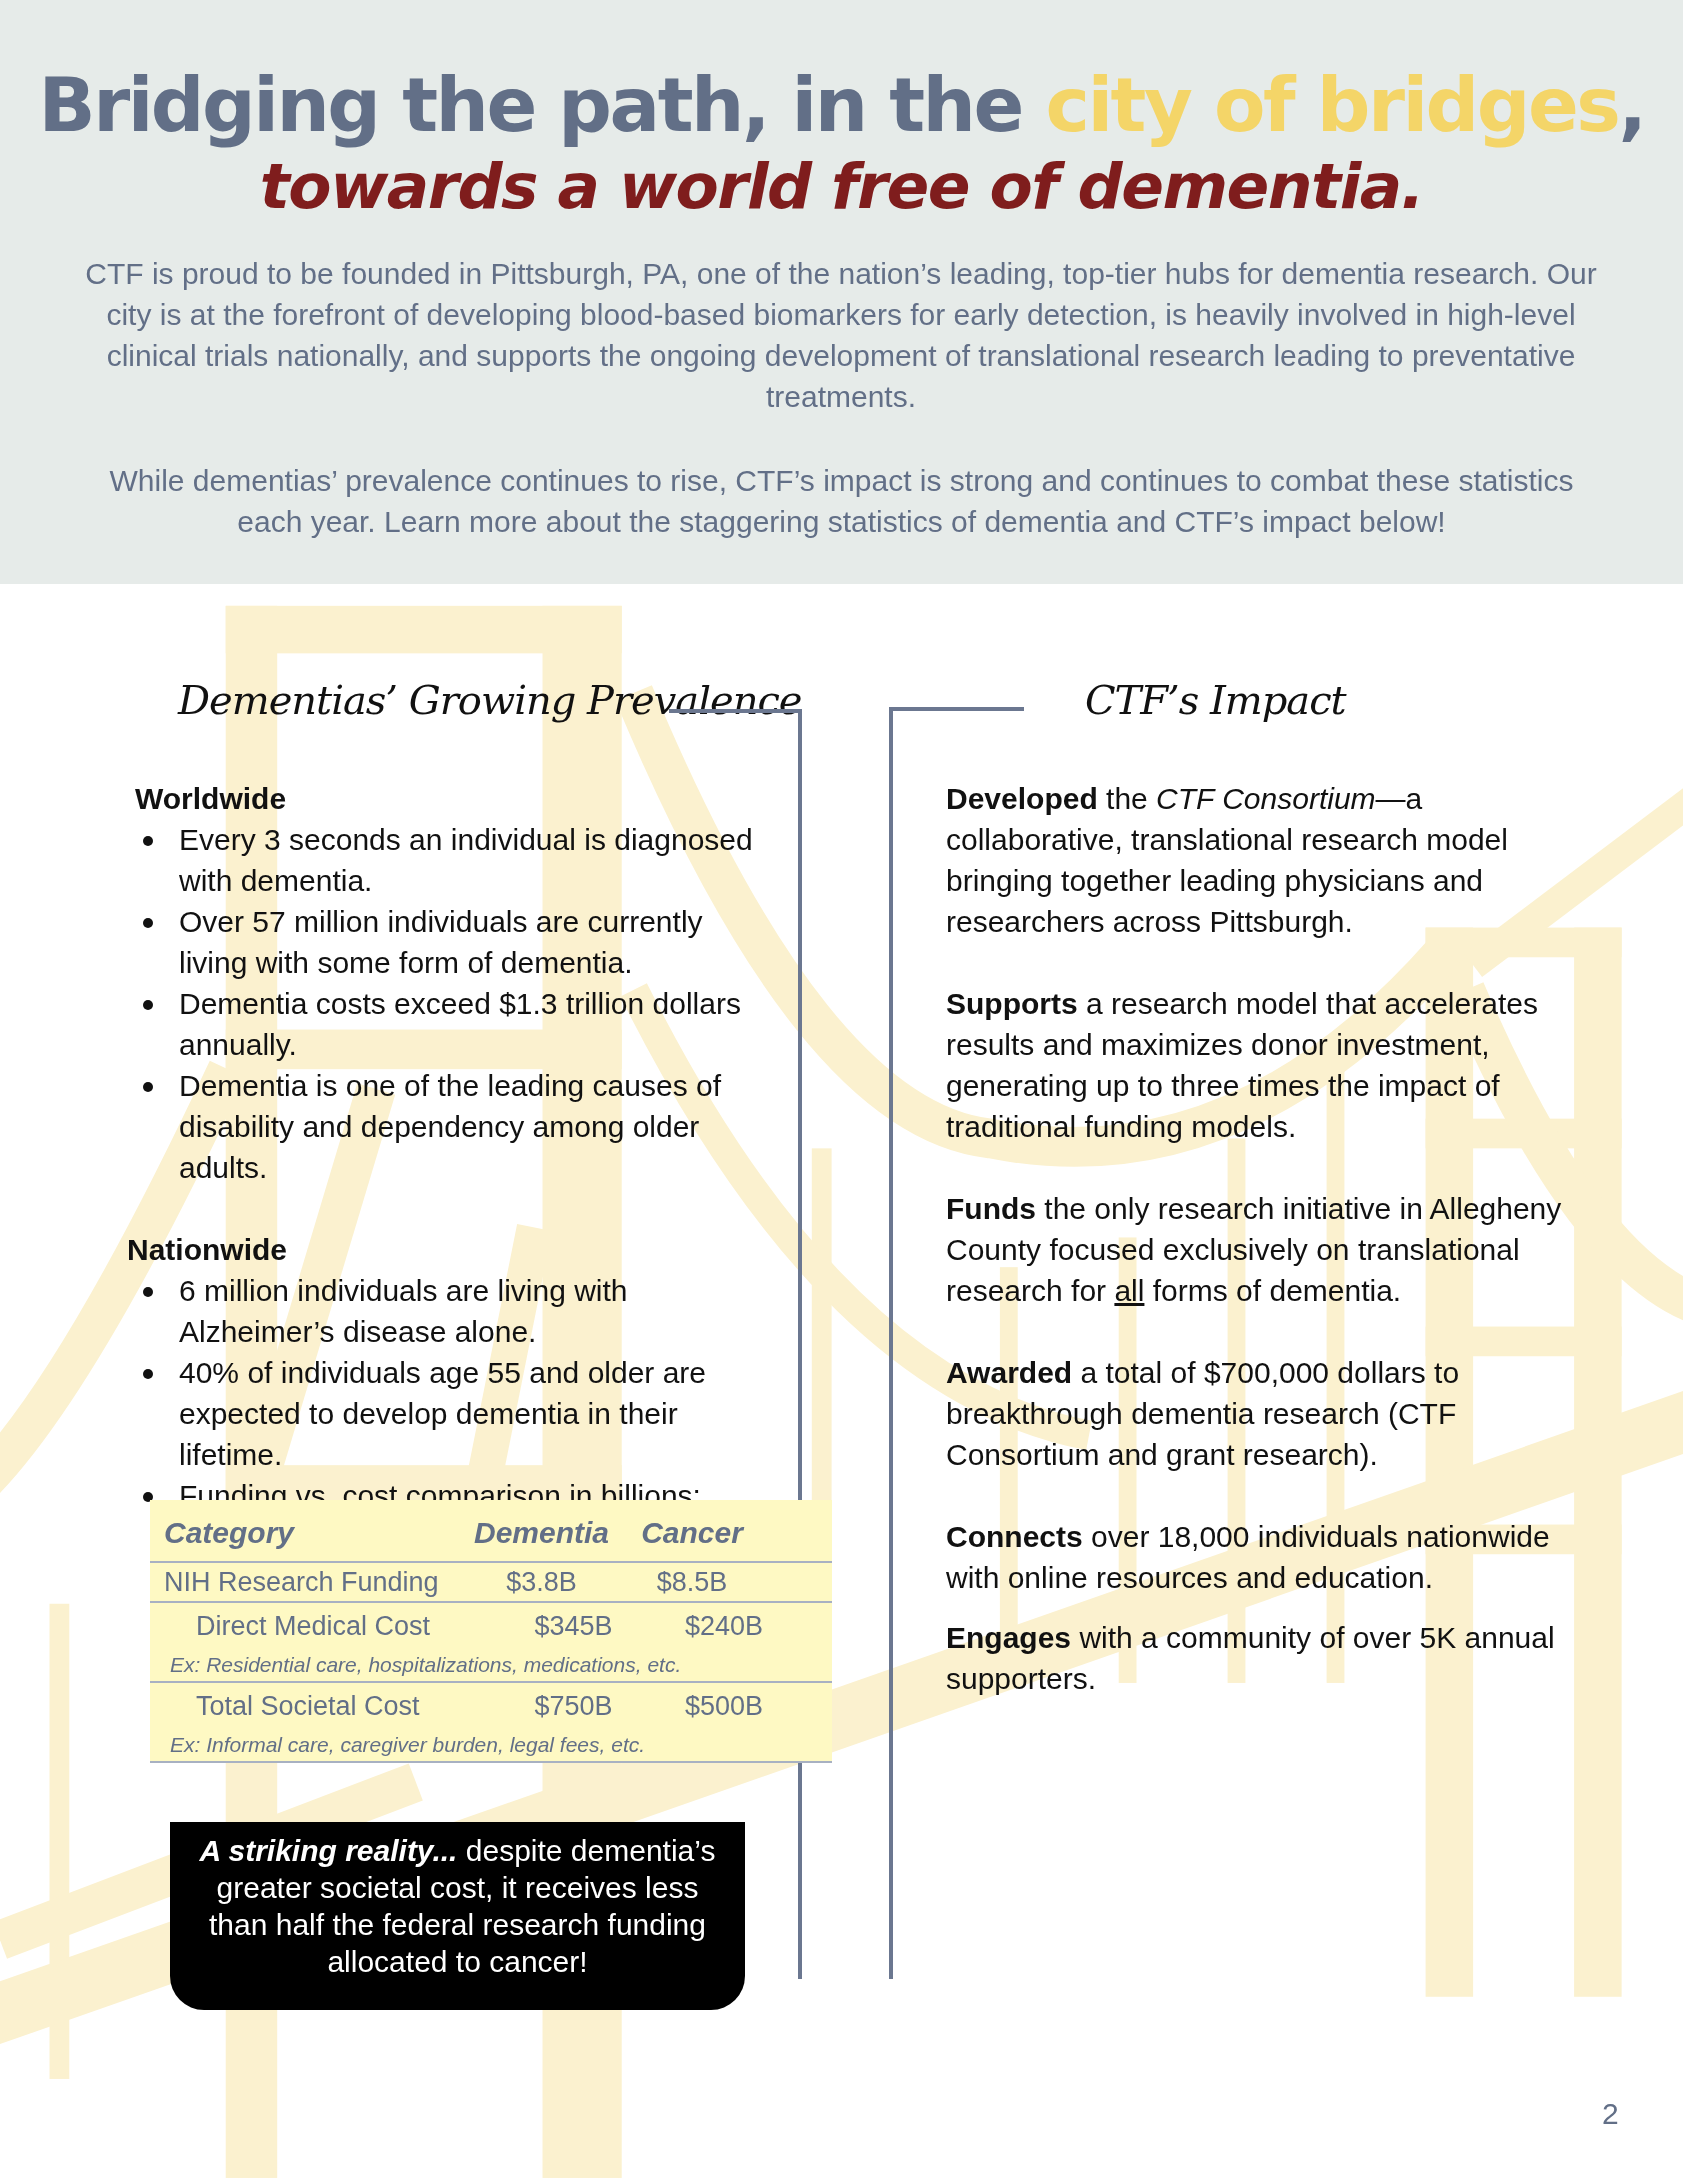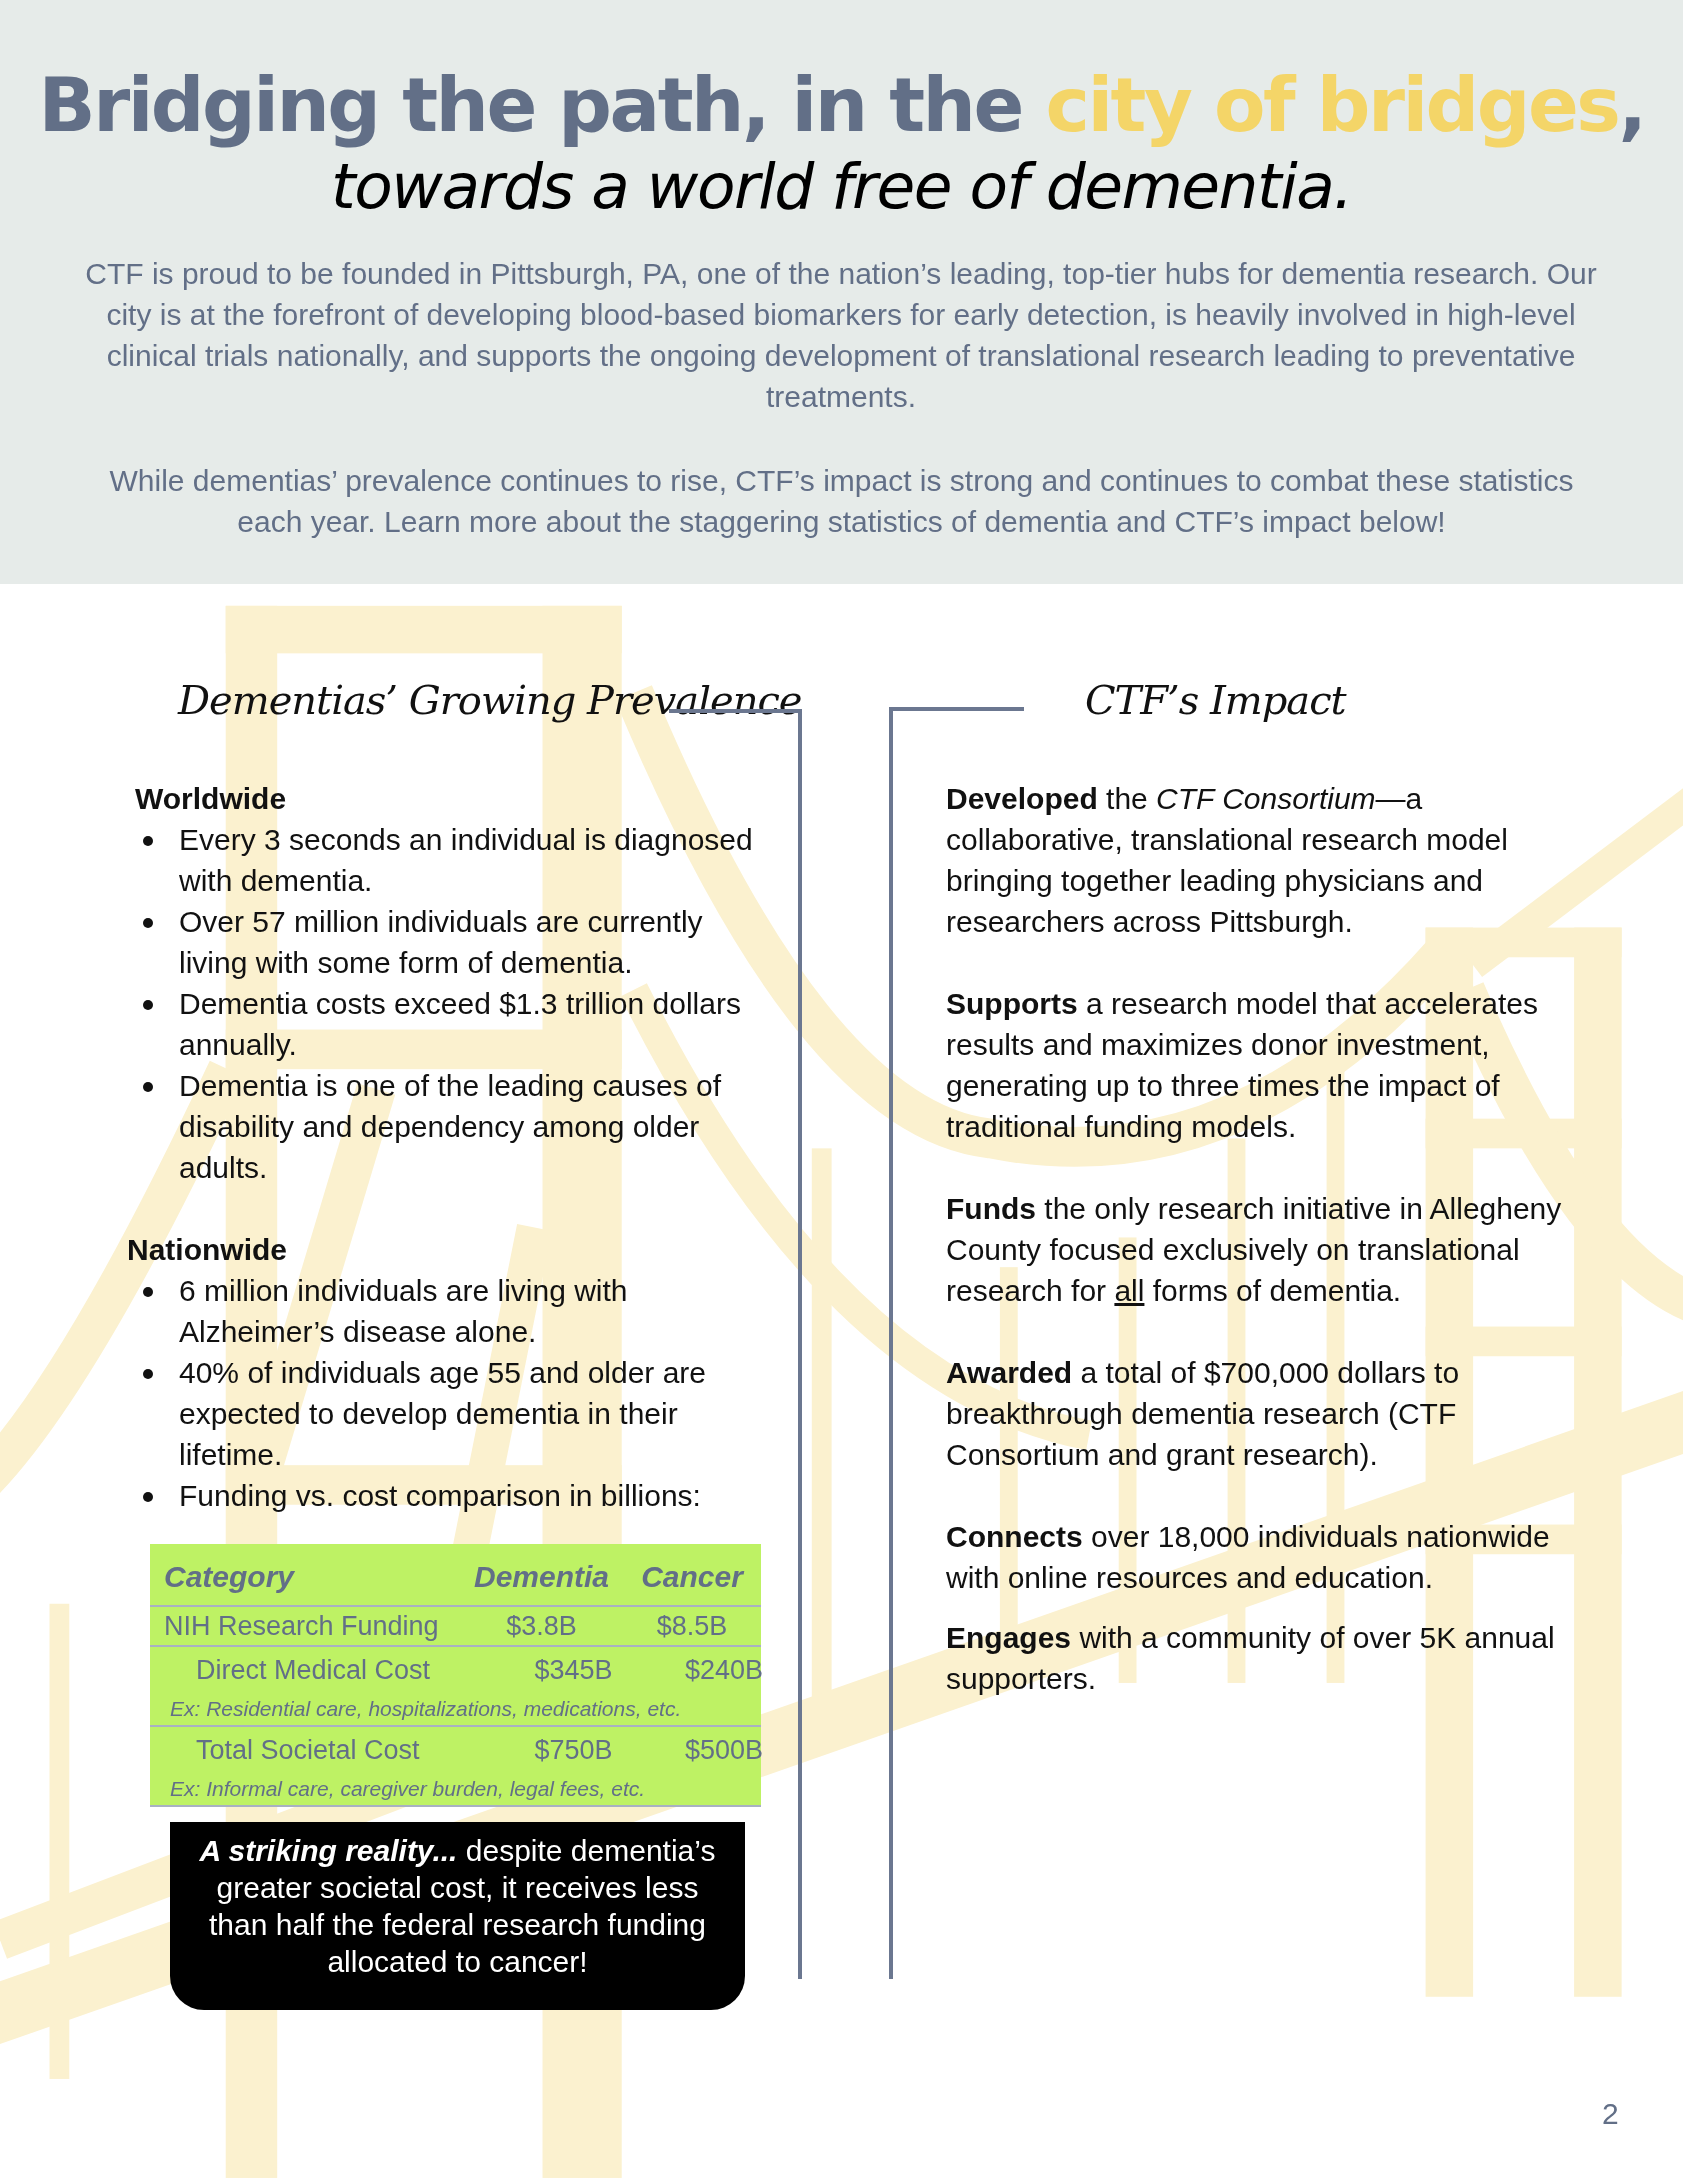--- a/index.html
+++ b/index.html
@@ -15,22 +15,22 @@
     }
     .title-line1 {
       position: absolute; left: 0; width: 1683px; top: 61px;
       font-family: "DejaVu Sans", sans-serif; font-weight: bold;
       font-size: 75px; letter-spacing: -2.5px; color: #626f87;
       line-height: 89px;
     }
     .title-line1 .accent { color: #f4d568; }
     .title-line2 {
       position: absolute; left: 0; width: 1683px; top: 147px;
-      font-family: "DejaVu Sans", sans-serif; font-weight: normal; font-style: italic;
-      font-size: 63px; letter-spacing: -1.5px; color: #000000;
+      font-family: "DejaVu Sans", sans-serif; font-weight: bold; font-style: italic;
+      font-size: 63px; letter-spacing: -1.5px; color: #7f1d1d;
       line-height: 79px;
     }
     .intro {
       position: absolute; left: 59px; width: 1564px;
       font-family: "Liberation Sans", sans-serif;
       font-size: 30px; line-height: 41px; color: #626f87; text-align: center;
     }
     .intro.p1 { top: 253px; }
     .intro.p2 { top: 460px; left: 109px; width: 1465px; }
 
@@ -59,22 +59,22 @@
       position: relative; padding-left: 52px;
       font-family: "Liberation Sans", sans-serif; font-size: 30px; line-height: 41px; color: #111;
     }
     .bullet-list li .dot {
       position: absolute; left: 16px; top: 17px; width: 10px; height: 10px;
       border-radius: 50%; background: #111;
     }
 
     
     .cmp-table {
-      position: absolute; left: 150px; top: 1544px; width: 611px; z-index: 2;
-      background: #bef264; color: #626f87;
+      position: absolute; left: 150px; top: 1500px; width: 682px; z-index: 2;
+      background: #fef9c3; color: #626f87;
       font-family: "Liberation Sans", sans-serif;
     }
     .cmp-row { position: relative; border-bottom: 2px solid #a8b1c2; }
     .cmp-row .c1 { position: absolute; left: 14px; }
     .cmp-row .c2 { position: absolute; left: 317px; width: 149px; text-align: center; }
     .cmp-row .c3 { position: absolute; left: 475px; width: 134px; text-align: center; }
     .cmp-head { height: 63px; font-weight: bold; font-style: italic; font-size: 30px; }
     .cmp-head span { top: 16px; }
     .cmp-r1 { height: 40px; font-size: 27px; }
     .cmp-r1 span { top: 4px; }

